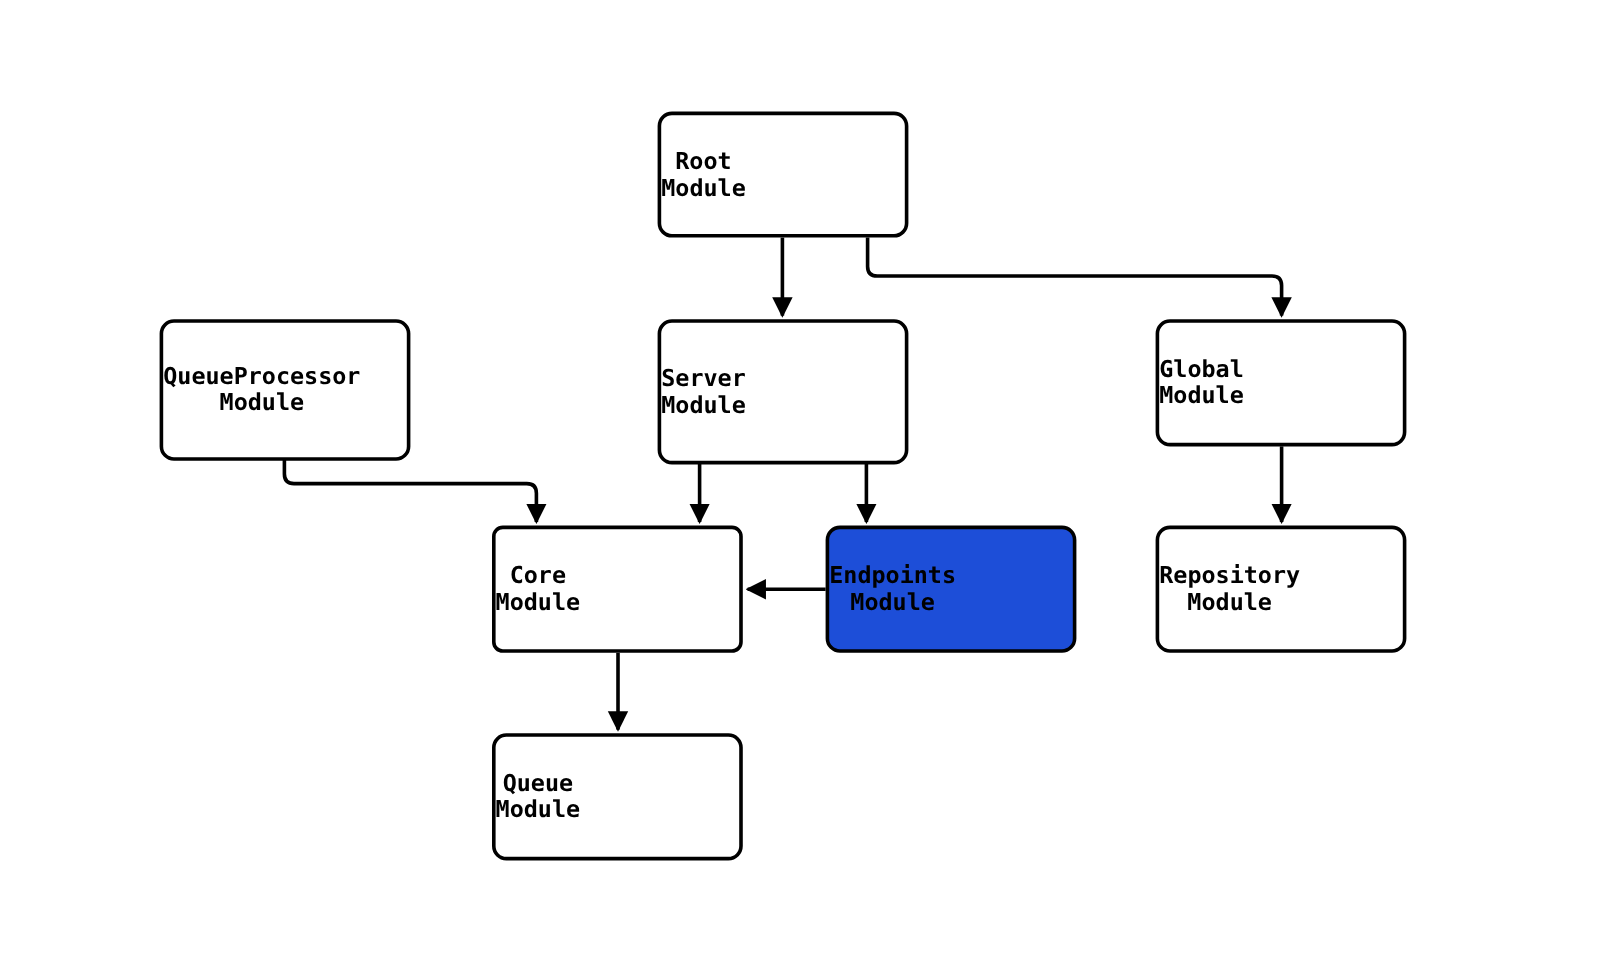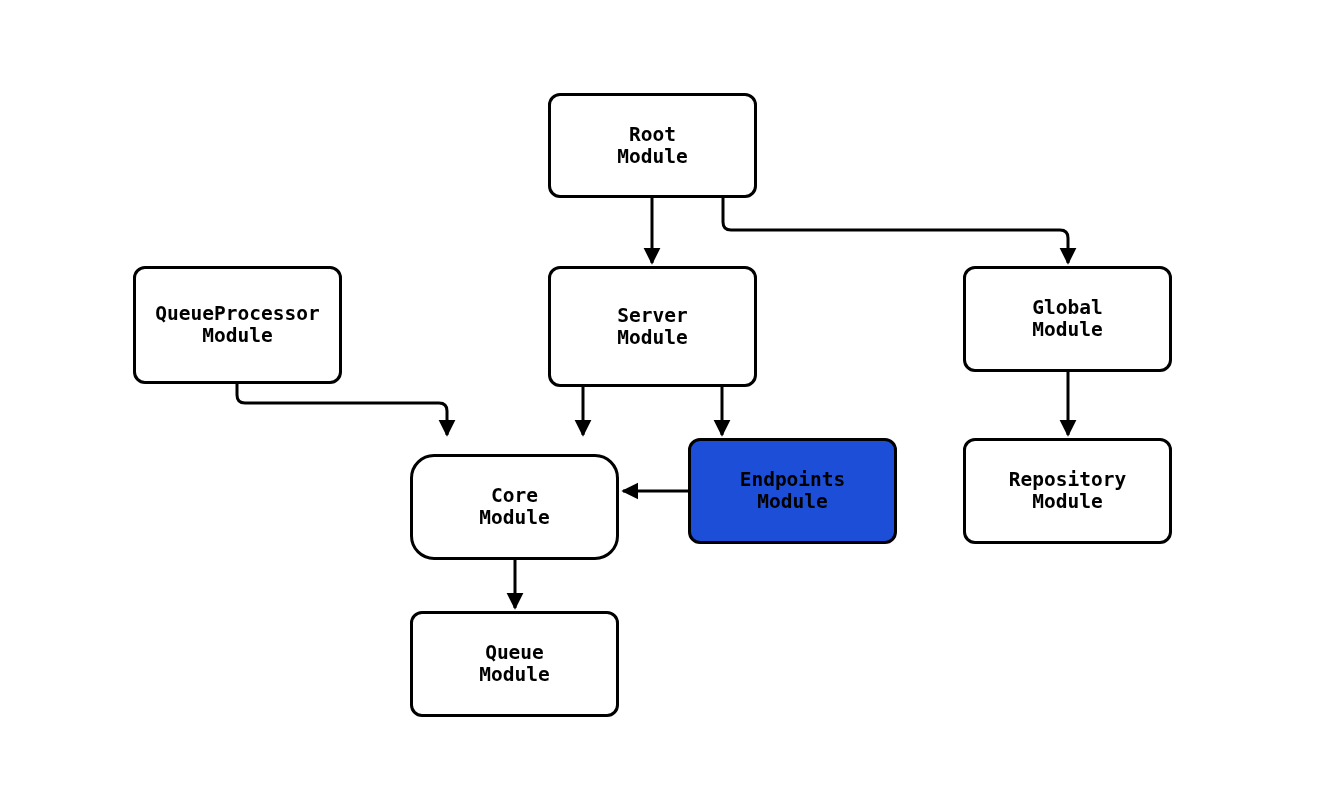--- a/index.html
+++ b/index.html
@@ -22,21 +22,20 @@
     pointer-events: none;
   }
   .node {
     position: absolute;
     box-sizing: border-box;
     border: 3px solid #000000;
     border-radius: 12px;
     background: #ffffff;
     display: flex;
     align-items: center;
-    justify-content: center;
     color: #000000;
   }
   .node-label {
     font-weight: bold;
     font-size: 19.5px;
     line-height: 22px;
     text-align: center;
     white-space: pre-line;
     letter-spacing: 0px;
   }
@@ -77,21 +76,21 @@
   <div class="node" style="left: 548px; top: 266px; width: 209px; height: 121px; border-color: rgb(0, 0, 0); border-width: 3px; border-radius: 12px; background: rgb(255, 255, 255); color: rgb(0, 0, 0);">
     <div class="node-label">Server
 Module</div>
   </div>
 
   <div class="node" style="left: 963px; top: 266px; width: 209px; height: 106px; border-color: rgb(0, 0, 0); border-width: 3px; border-radius: 12px; background: rgb(255, 255, 255); color: rgb(0, 0, 0);">
     <div class="node-label">Global
 Module</div>
   </div>
 
-  <div class="node" style="left: 410px; top: 438px; width: 209px; height: 106px; border-color: rgb(0, 0, 0); border-width: 3px; border-radius: 24px; background: rgb(255, 255, 255); color: rgb(0, 0, 0); margin-top: 16px;">
+  <div class="node" style="left: 410px; top: 438px; width: 209px; height: 106px; border-color: rgb(0, 0, 0); border-width: 3px; border-radius: 9px; background: rgb(255, 255, 255); color: rgb(0, 0, 0);">
     <div class="node-label">Core
 Module</div>
   </div>
 
   <div class="node" style="left: 688px; top: 438px; width: 209px; height: 106px; border-color: rgb(0, 0, 0); border-width: 3px; border-radius: 12px; background: #1d4ed8; color: rgb(0, 0, 0);">
     <div class="node-label">Endpoints
 Module</div>
   </div>
 
   <div class="node" style="left: 963px; top: 438px; width: 209px; height: 106px; border-color: rgb(0, 0, 0); border-width: 3px; border-radius: 12px; background: rgb(255, 255, 255); color: rgb(0, 0, 0);">

